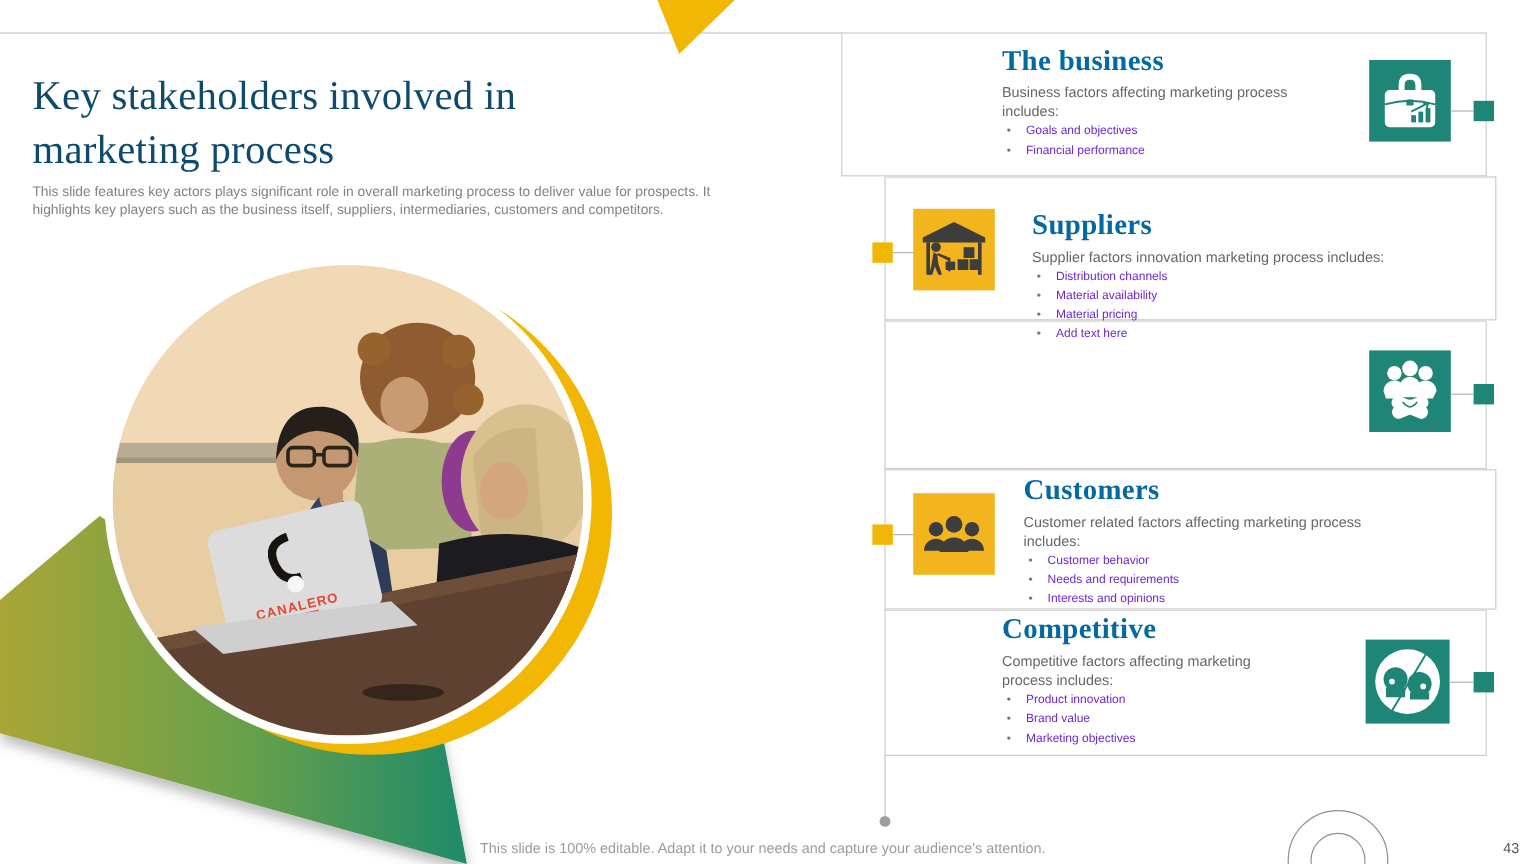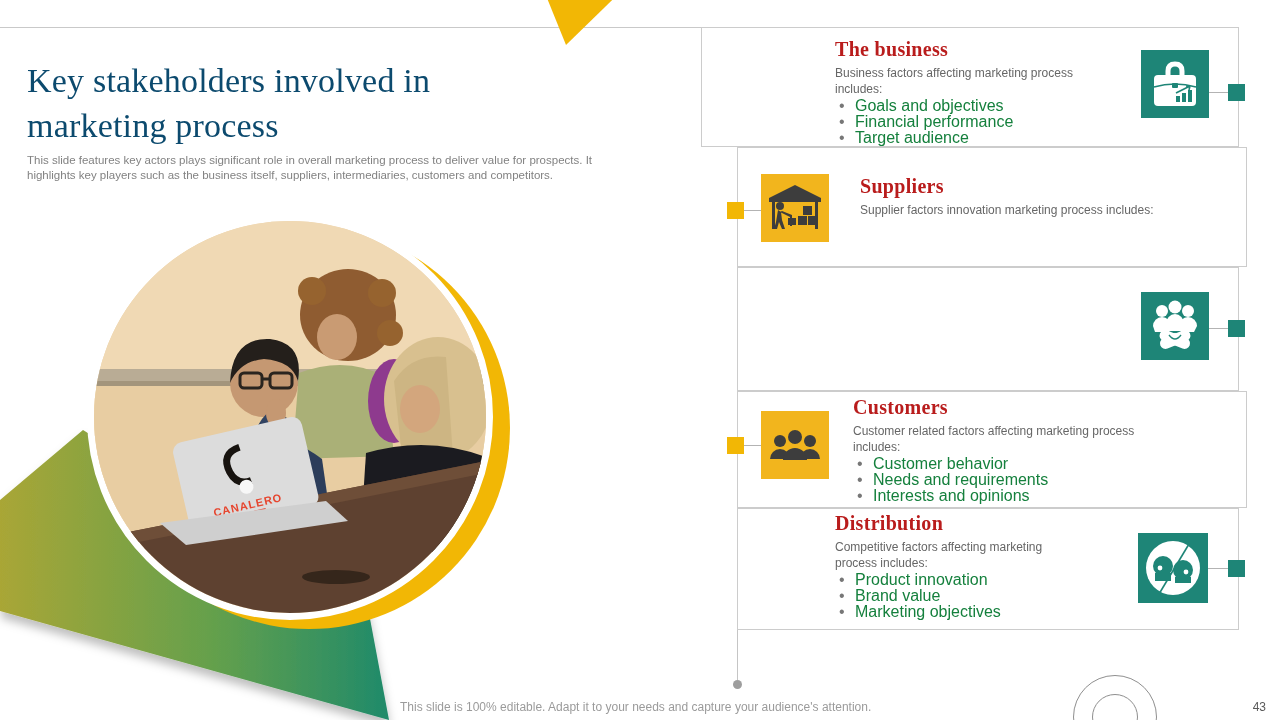--- a/index.html
+++ b/index.html
@@ -30,26 +30,26 @@
   #box2 { left:737px; top:147px; width:510px; height:120px; }
   #box3 { left:737px; top:267px; width:502px; height:124px; }
   #box4 { left:737px; top:391px; width:510px; height:117px; }
   #box5 { left:737px; top:508px; width:502px; height:122px; }
   .sec-text { position:absolute; }
   #s1-text { left:835px; top:38px;  width:250px; }
   #s2-text { left:860px; top:155px; width:400px;margin-top:20px; }
   #s3-text { left:835px; top:275px; width:320px; }
   #s4-text { left:853px; top:396px; width:310px; }
   #s5-text { left:835px; top:512px; width:245px; }
-  .sec-title { font-family:"Liberation Serif", serif; font-weight:bold; font-size:20px;
-    color:#b91c1c; letter-spacing:.3px; margin-bottom:4px; }
+  .sec-title { font-family:"Liberation Serif", serif; font-weight:bold; font-size:24px;
+    color:#0369a1; letter-spacing:.3px; margin-bottom:4px; }
   .sec-desc { font-size:12px; line-height:16px; color:#666666; }
   .sec-bullets { list-style:none; margin-top:1px; }
-  .sec-bullets li { position:relative; padding-left:20px; font-size:16px;
-    line-height:16px; color:#15803d; }
+  .sec-bullets li { position:relative; padding-left:20px; font-size:10px;
+    line-height:16px; color:#6d28d9; }
   .sec-bullets li::before { content:"•"; position:absolute; left:4px; color:#777; }
   
   .tile { position:absolute; width:68px; height:68px; }
   .tile.teal { background:#1E8577; }
   .tile.yellow { background:#F2B51D; }
   #tile1 { left:1141px; top:50px; }
   #tile2 { left:761px;  top:174px; }
   #tile3 { left:1141px; top:292px; }
   #tile4 { left:761px;  top:411px; }
   #tile5 { left:1138px; top:533px; width:70px; height:70px; }
@@ -157,41 +157,46 @@
   <div id="box3" class="box"></div>
   <div id="box4" class="box"></div>
   <div id="box5" class="box"></div>
 
   <div id="s1-text" class="sec-text">
     <div class="sec-title">The business</div>
     <div class="sec-desc">Business factors affecting marketing process includes:</div>
     <ul class="sec-bullets">
       <li>Goals and objectives</li>
       <li>Financial performance</li>
-      <li>Target audience</li>
     </ul>
   </div>
   <div id="tile1" class="tile teal">
     <svg viewBox="0 0 68 68" width="68" height="68">
       <path d="M27,27 v-6 q0,-7 7,-7 q7,0 7,7 v6" stroke="#ffffff" stroke-width="5" fill="none"></path>
       <rect x="13" y="25" width="42" height="31" rx="4" fill="#ffffff"></rect>
       <path d="M13,37 Q34,31 55,37" stroke="#1E8577" stroke-width="1.6" fill="none"></path>
       <rect x="31" y="33" width="6" height="5" rx="1" fill="#1E8577"></rect>
       <rect x="35" y="46" width="4" height="6" fill="#1E8577"></rect>
       <rect x="41" y="43" width="4" height="9" fill="#1E8577"></rect>
       <rect x="47" y="40" width="4" height="12" fill="#1E8577"></rect>
       <path d="M35,43 L49,36 M49,36 l-4,0 m4,0 l-1,4" stroke="#1E8577" stroke-width="1.6" fill="none"></path>
     </svg>
   </div>
   <div id="conn1" class="stub"></div>
   <div id="sq1" class="sq teal"></div>
 
   <div id="s2-text" class="sec-text">
     <div class="sec-title">Suppliers</div>
     <div class="sec-desc">Supplier factors innovation marketing process includes:</div>
+    <ul class="sec-bullets">
+      <li>Distribution channels</li>
+      <li>Material availability</li>
+      <li>Material pricing</li>
+      <li>Add text here</li>
+    </ul>
   </div>
   <div id="tile2" class="tile yellow">
     <svg viewBox="0 0 68 68" width="68" height="68">
       <g fill="#3d3d3d">
         <path d="M8,24 L34,11 L60,24 L60,28 L8,28 Z"></path>
         <rect x="11" y="28" width="3" height="27"></rect>
         <rect x="54" y="28" width="3" height="27"></rect>
         <rect x="37" y="42" width="9" height="9"></rect>
         <rect x="47" y="42" width="8" height="9"></rect>
         <rect x="42" y="32" width="9" height="9"></rect>
@@ -246,21 +251,21 @@
         <path d="M39,48 a10,10 0 0 1 20,0 Z"></path>
         <circle cx="34" cy="26" r="7"></circle>
         <path d="M22,49 a12,12 0 0 1 24,0 Z"></path>
       </g>
     </svg>
   </div>
   <div id="conn4" class="stub"></div>
   <div id="sq4" class="sq yellow"></div>
 
   <div id="s5-text" class="sec-text">
-    <div class="sec-title">Distribution</div>
+    <div class="sec-title">Competitive</div>
     <div class="sec-desc">Competitive factors affecting marketing process includes:</div>
     <ul class="sec-bullets">
       <li>Product innovation</li>
       <li>Brand value</li>
       <li>Marketing objectives</li>
     </ul>
   </div>
   <div id="tile5" class="tile teal">
     <svg viewBox="0 0 70 70" width="70" height="70">
       <circle cx="35" cy="35" r="27" fill="#ffffff"></circle>

